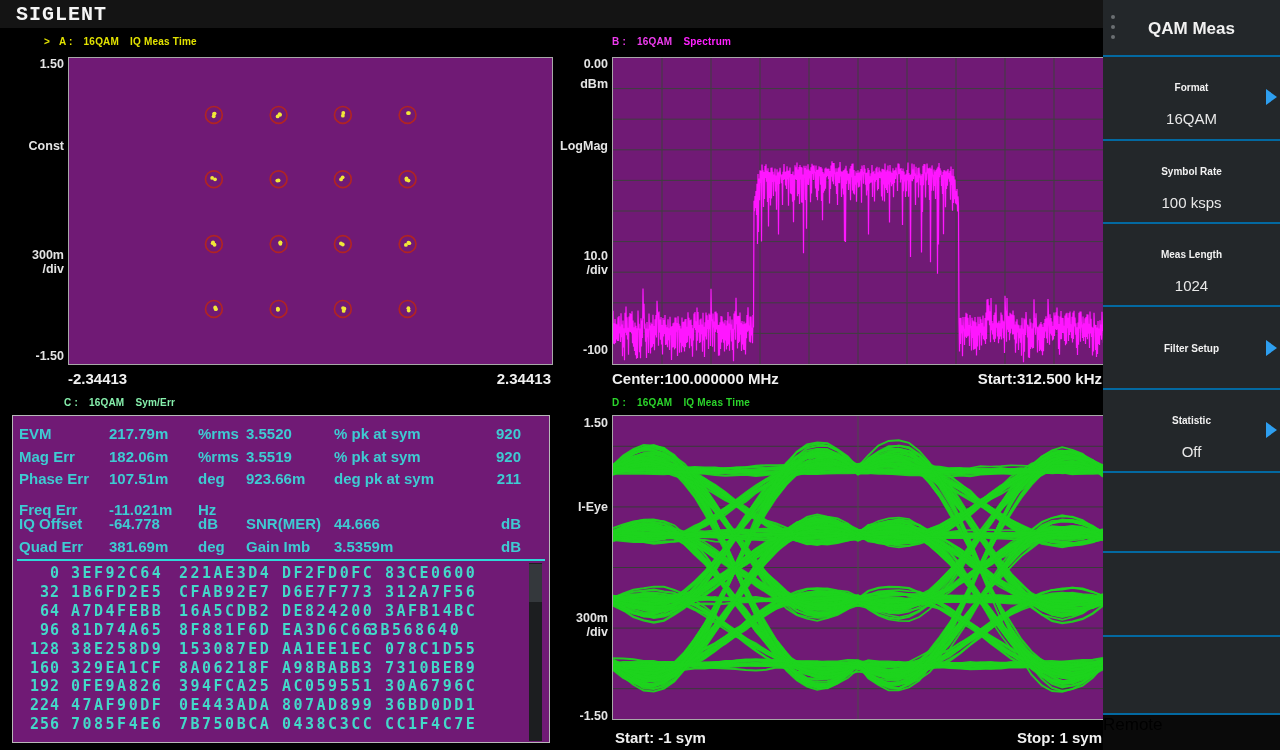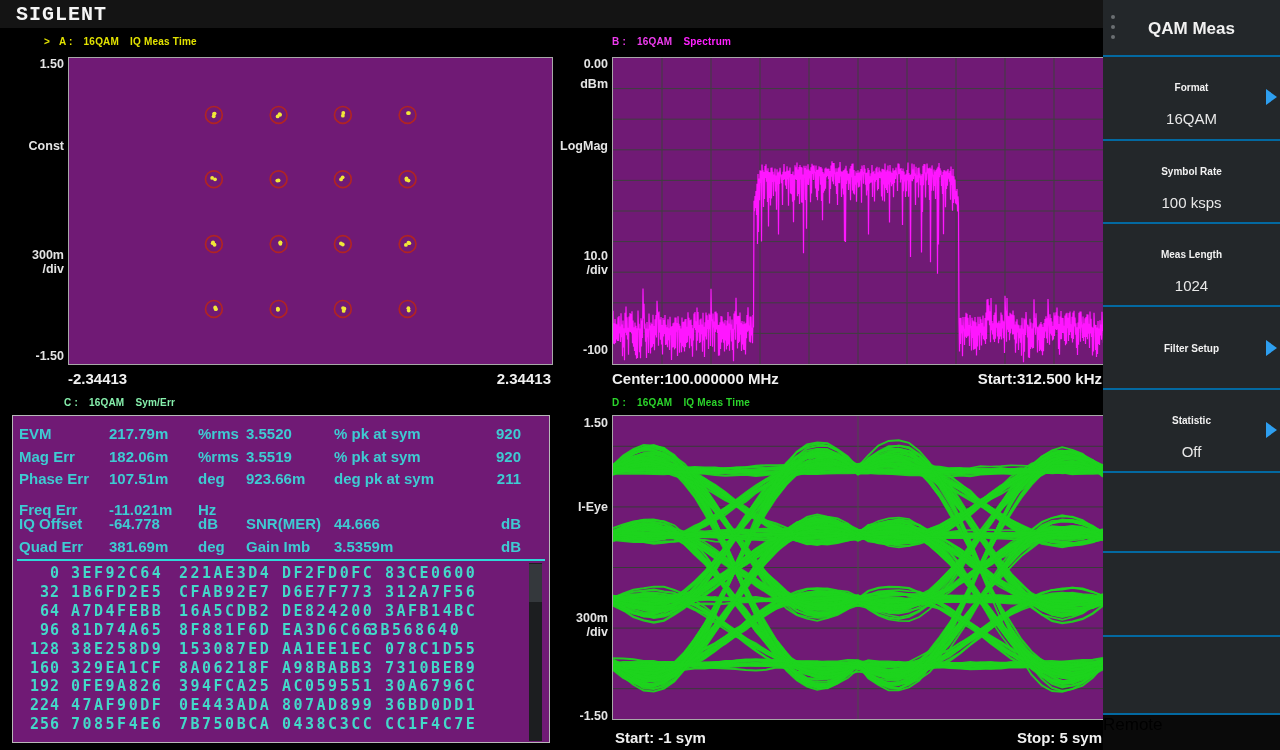--- a/index.html
+++ b/index.html
@@ -288,21 +288,21 @@
 
   <div class="phead" style="left:612px;top:397px;color:#2bd42b;">
     <span>D :</span><span>16QAM</span><span>IQ Meas Time</span>
   </div>
   <div class="axlbl" style="right:672px;top:423px;">1.50</div>
   <div class="axlbl" style="right:672px;top:507px;">I-Eye</div>
   <div class="axlbl" style="right:672px;top:618px;">300m</div>
   <div class="axlbl" style="right:672px;top:632px;">/div</div>
   <div class="axlbl" style="right:672px;top:716px;">-1.50</div>
   <div class="botlbl" style="left:615px;top:737px;">Start: -1 sym</div>
-  <div class="botlbl" style="right:178px;top:737px;">Stop: 5 sym</div>
+  <div class="botlbl" style="right:178px;top:737px;">Stop: 1 sym</div>
   <div class="pbox" style="left:612px;top:415px;width:490px;height:303px;">
     <svg id="svg-eye" width="490" height="303" viewBox="0 0 490 303">
         <line x1="0" y1="272.7" x2="490" y2="272.7" stroke="#3a3a3a" stroke-width="1"></line>
         <line x1="0" y1="212.1" x2="490" y2="212.1" stroke="#3a3a3a" stroke-width="1"></line>
         <line x1="0" y1="151.5" x2="490" y2="151.5" stroke="#3a3a3a" stroke-width="1"></line>
         <line x1="0" y1="90.9" x2="490" y2="90.9" stroke="#3a3a3a" stroke-width="1"></line>
         <line x1="0" y1="30.30000000000001" x2="490" y2="30.30000000000001" stroke="#3a3a3a" stroke-width="1"></line>
         <line x1="245" y1="0" x2="245" y2="303" stroke="#4a4a4a" stroke-width="1"></line>
         <path d="M0.0 118.6L10.2 114.3L20.4 111.1L30.6 111.6L40.8 111.5L51.0 115.0L61.3 119.7L71.5 128.1L81.7 138.4L91.9 147.8L102.1 160.6L112.3 173.3L122.5 188.6L132.7 201.5L142.9 215.0L153.1 225.2L163.3 235.9L173.5 244.3L183.8 250.5L194.0 256.3L204.2 257.5L214.4 258.8L224.6 256.6L234.8 252.5L245.0 248.4L255.2 257.7L265.4 259.0L275.6 259.6L285.8 257.7L296.0 252.6L306.3 247.3L316.5 240.4L326.7 229.5L336.9 218.1L347.1 206.2L357.3 193.4L367.5 182.1L377.7 167.7L387.9 156.5L398.1 146.3L408.3 135.5L418.5 128.7L428.8 121.9L439.0 117.4L449.2 116.4L459.4 115.8L469.6 117.1L479.8 118.9L490.0 122.9" fill="none" stroke="#1dd41d" stroke-width="2.3848895951872695" stroke-opacity="0.95"></path>
         <path d="M0.0 249.1L10.2 248.7L20.4 248.1L30.6 248.2L40.8 248.2L51.0 247.7L61.3 247.3L71.5 247.1L81.7 247.6L91.9 248.5L102.1 248.3L112.3 247.5L122.5 248.3L132.7 249.4L142.9 249.6L153.1 249.0L163.3 249.7L173.5 251.5L183.8 250.5L194.0 251.4L204.2 251.0L214.4 251.8L224.6 250.9L234.8 251.5L245.0 252.3L255.2 248.4L265.4 249.0L275.6 248.6L285.8 248.9L296.0 250.3L306.3 251.0L316.5 252.2L326.7 251.1L336.9 251.3L347.1 251.6L357.3 252.9L367.5 251.5L377.7 251.8L387.9 249.8L398.1 250.8L408.3 249.0L418.5 248.0L428.8 247.6L439.0 246.9L449.2 246.9L459.4 246.3L469.6 245.6L479.8 246.1L490.0 244.7" fill="none" stroke="#1dd41d" stroke-width="2.286064620129764" stroke-opacity="0.95"></path>

